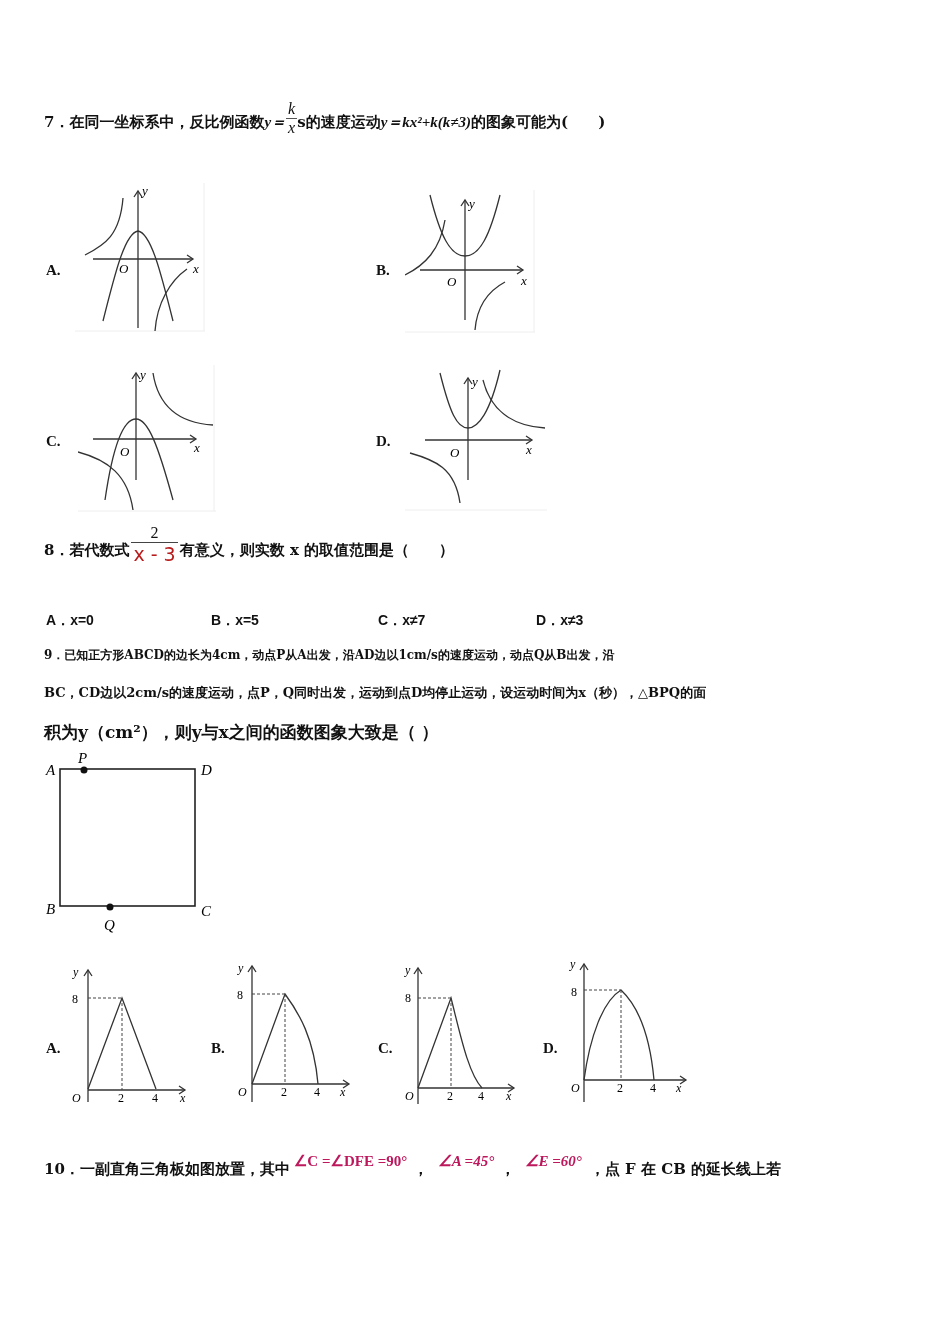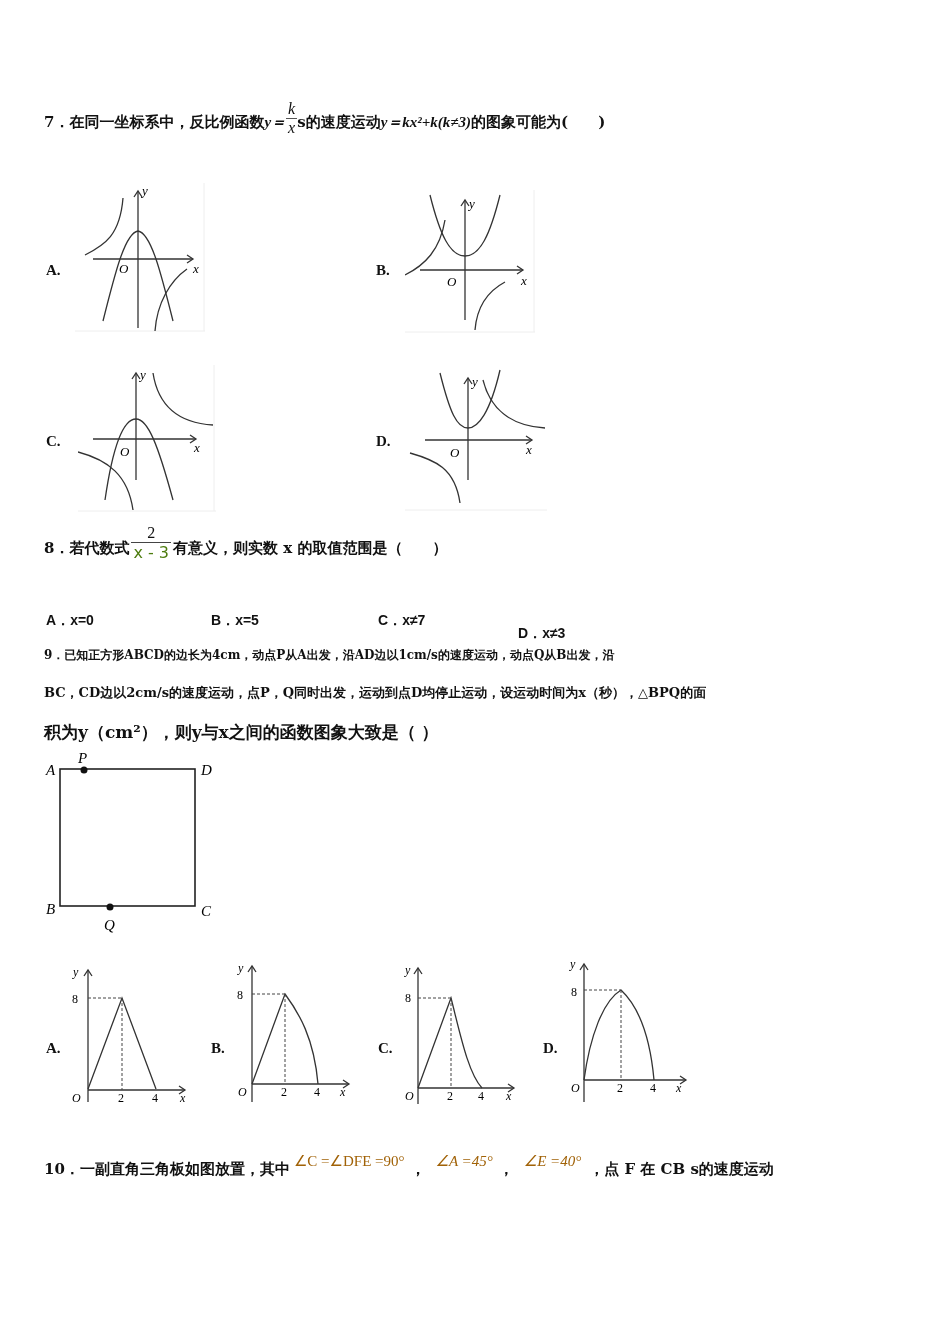--- a/index.html
+++ b/index.html
@@ -7,21 +7,21 @@
          font-family:"DejaVu Serif", "Liberation Serif", serif; color:#111; }
   .abs { position:absolute; }
   .q { font-weight:bold; font-size:15px; white-space:nowrap; }
   .it { font-style:italic; font-family:"Liberation Serif", serif; }
   .frac { display:inline-block; vertical-align:middle; text-align:center; font-weight:normal; font-family:"Liberation Serif", serif; }
   .frac .num { display:block; font-size:16px; padding:0 2px; }
   .frac .den { display:block; border-top:1px solid #444; font-size:16px; padding:0 2px; }
   .lbl { font-weight:bold; font-size:15px; font-family:"Liberation Serif", serif; }
   svg text { font-family:"Liberation Serif", serif; }
   .opt { font-weight:bold; font-size:14px; font-family:Liberation Sans, sans-serif; }
-  .ang { font-weight:normal; font-family:"Liberation Serif", serif; font-size:15px; color:#a16207; position:relative; top:-8px; }
+  .ang { font-weight:bold; font-family:"Liberation Serif", serif; font-size:15px; color:#be185d; position:relative; top:-8px; }
 </style>
 </head>
 <body>
 
 <div class="abs q" style="left:44px; top:104px;">
   <span>7．</span><span>在同一坐标系中，反比例函数</span><span class="it">y＝</span><span class="frac" style="position:relative; top:-4px;"><span class="num it">k</span><span class="den it" style="border-top:1px solid #555;">x</span></span><span>s的速度运动</span><span class="it">y＝kx²+k(k≠3)</span><span>的图象可能为(　　)</span>
 </div>
 
 <div class="abs lbl" style="left:46px; top:262px;">A.</div>
 <svg class="abs" style="left:75px; top:183px;" width="130" height="150" viewBox="0 0 130 150">
@@ -88,27 +88,27 @@
     <path d="M35,5 C45,45 52,60 63,60 C73,60 85,45 95,2"></path>
     <path d="M78,12 C85,40 105,58 140,60"></path>
     <path d="M5,85 C30,92 50,100 55,135"></path>
   </g>
   <text x="67" y="18" font-size="13" font-style="italic">y</text>
   <text x="121" y="86" font-size="13" font-style="italic">x</text>
   <text x="45" y="89" font-size="13" font-style="italic">O</text>
 </svg>
 
 <div class="abs q" style="left:44px; top:530px;">
-  <span>8．</span><span>若代数式</span><span class="frac" style="position:relative; top:-6px; margin:0 2px;"><span class="num">2</span><span class="den" style="font-family:'DejaVu Sans',sans-serif; font-size:16px; color:#4d7c0f;">x - 3</span></span><span>有意义，则实数 x 的取值范围是（　　）</span>
+  <span>8．</span><span>若代数式</span><span class="frac" style="position:relative; top:-6px; margin:0 2px;"><span class="num">2</span><span class="den" style="font-family:'DejaVu Sans',sans-serif; font-size:19px; color:#b91c1c;">x - 3</span></span><span>有意义，则实数 x 的取值范围是（　　）</span>
 </div>
 
 <div class="abs opt" style="left:46px; top:612px;"><span>A．</span><span>x=0</span></div>
 <div class="abs opt" style="left:211px; top:612px;"><span>B．</span><span>x=5</span></div>
 <div class="abs opt" style="left:378px; top:612px;"><span>C．</span><span>x≠7</span></div>
-<div class="abs opt" style="left:518px; top:612px;margin-top:13px;"><span>D．</span><span>x≠3</span></div>
+<div class="abs opt" style="left:536px; top:612px;"><span>D．</span><span>x≠3</span></div>
 
 <div class="abs q" style="left:44px; top:647px; font-size:12px;">9．已知正方形ABCD的边长为4cm，动点P从A出发，沿AD边以1cm/s的速度运动，动点Q从B出发，沿</div>
 <div class="abs q" style="left:44px; top:684px; font-size:13px;">BC，CD边以2cm/s的速度运动，点P，Q同时出发，运动到点D均停止运动，设运动时间为x（秒），△BPQ的面</div>
 <div class="abs q" style="left:44px; top:721px; font-size:17px;">积为y（cm²），则y与x之间的函数图象大致是（ ）</div>
 
 <svg class="abs" style="left:42px; top:752px;" width="180" height="182" viewBox="0 0 180 182">
   <rect x="18" y="17" width="135" height="137" fill="none" stroke="#222" stroke-width="1.6"></rect>
   <circle cx="42" cy="18" r="3.5" fill="#111"></circle>
   <circle cx="68" cy="155" r="3.5" fill="#111"></circle>
   <text x="4" y="23" font-size="15" font-style="italic">A</text>
@@ -197,14 +197,14 @@
   </g>
   <text x="2" y="12" font-size="12" font-style="italic">y</text>
   <text x="3" y="40" font-size="12">8</text>
   <text x="3" y="136" font-size="12" font-style="italic">O</text>
   <text x="49" y="136" font-size="12">2</text>
   <text x="82" y="136" font-size="12">4</text>
   <text x="108" y="136" font-size="12" font-style="italic">x</text>
 </svg>
 
 <div class="abs q" style="left:44px; top:1160px;">
-  <span>10．</span><span>一副直角三角板如图放置，其中</span><span class="ang" style="margin-left:4px;">∠C =∠DFE =90°</span><span style="margin:0 10px 0 6px;">，</span><span class="ang it">∠A =45°</span><span style="margin:0 10px 0 6px;">，</span><span class="ang it">∠E =40°</span><span style="margin-left:8px;">，点 F 在 CB s的速度运动</span>
+  <span>10．</span><span>一副直角三角板如图放置，其中</span><span class="ang" style="margin-left:4px;">∠C =∠DFE =90°</span><span style="margin:0 10px 0 6px;">，</span><span class="ang it">∠A =45°</span><span style="margin:0 10px 0 6px;">，</span><span class="ang it">∠E =60°</span><span style="margin-left:8px;">，点 F 在 CB 的延长线上若</span>
 </div>
 
 </body></html>

